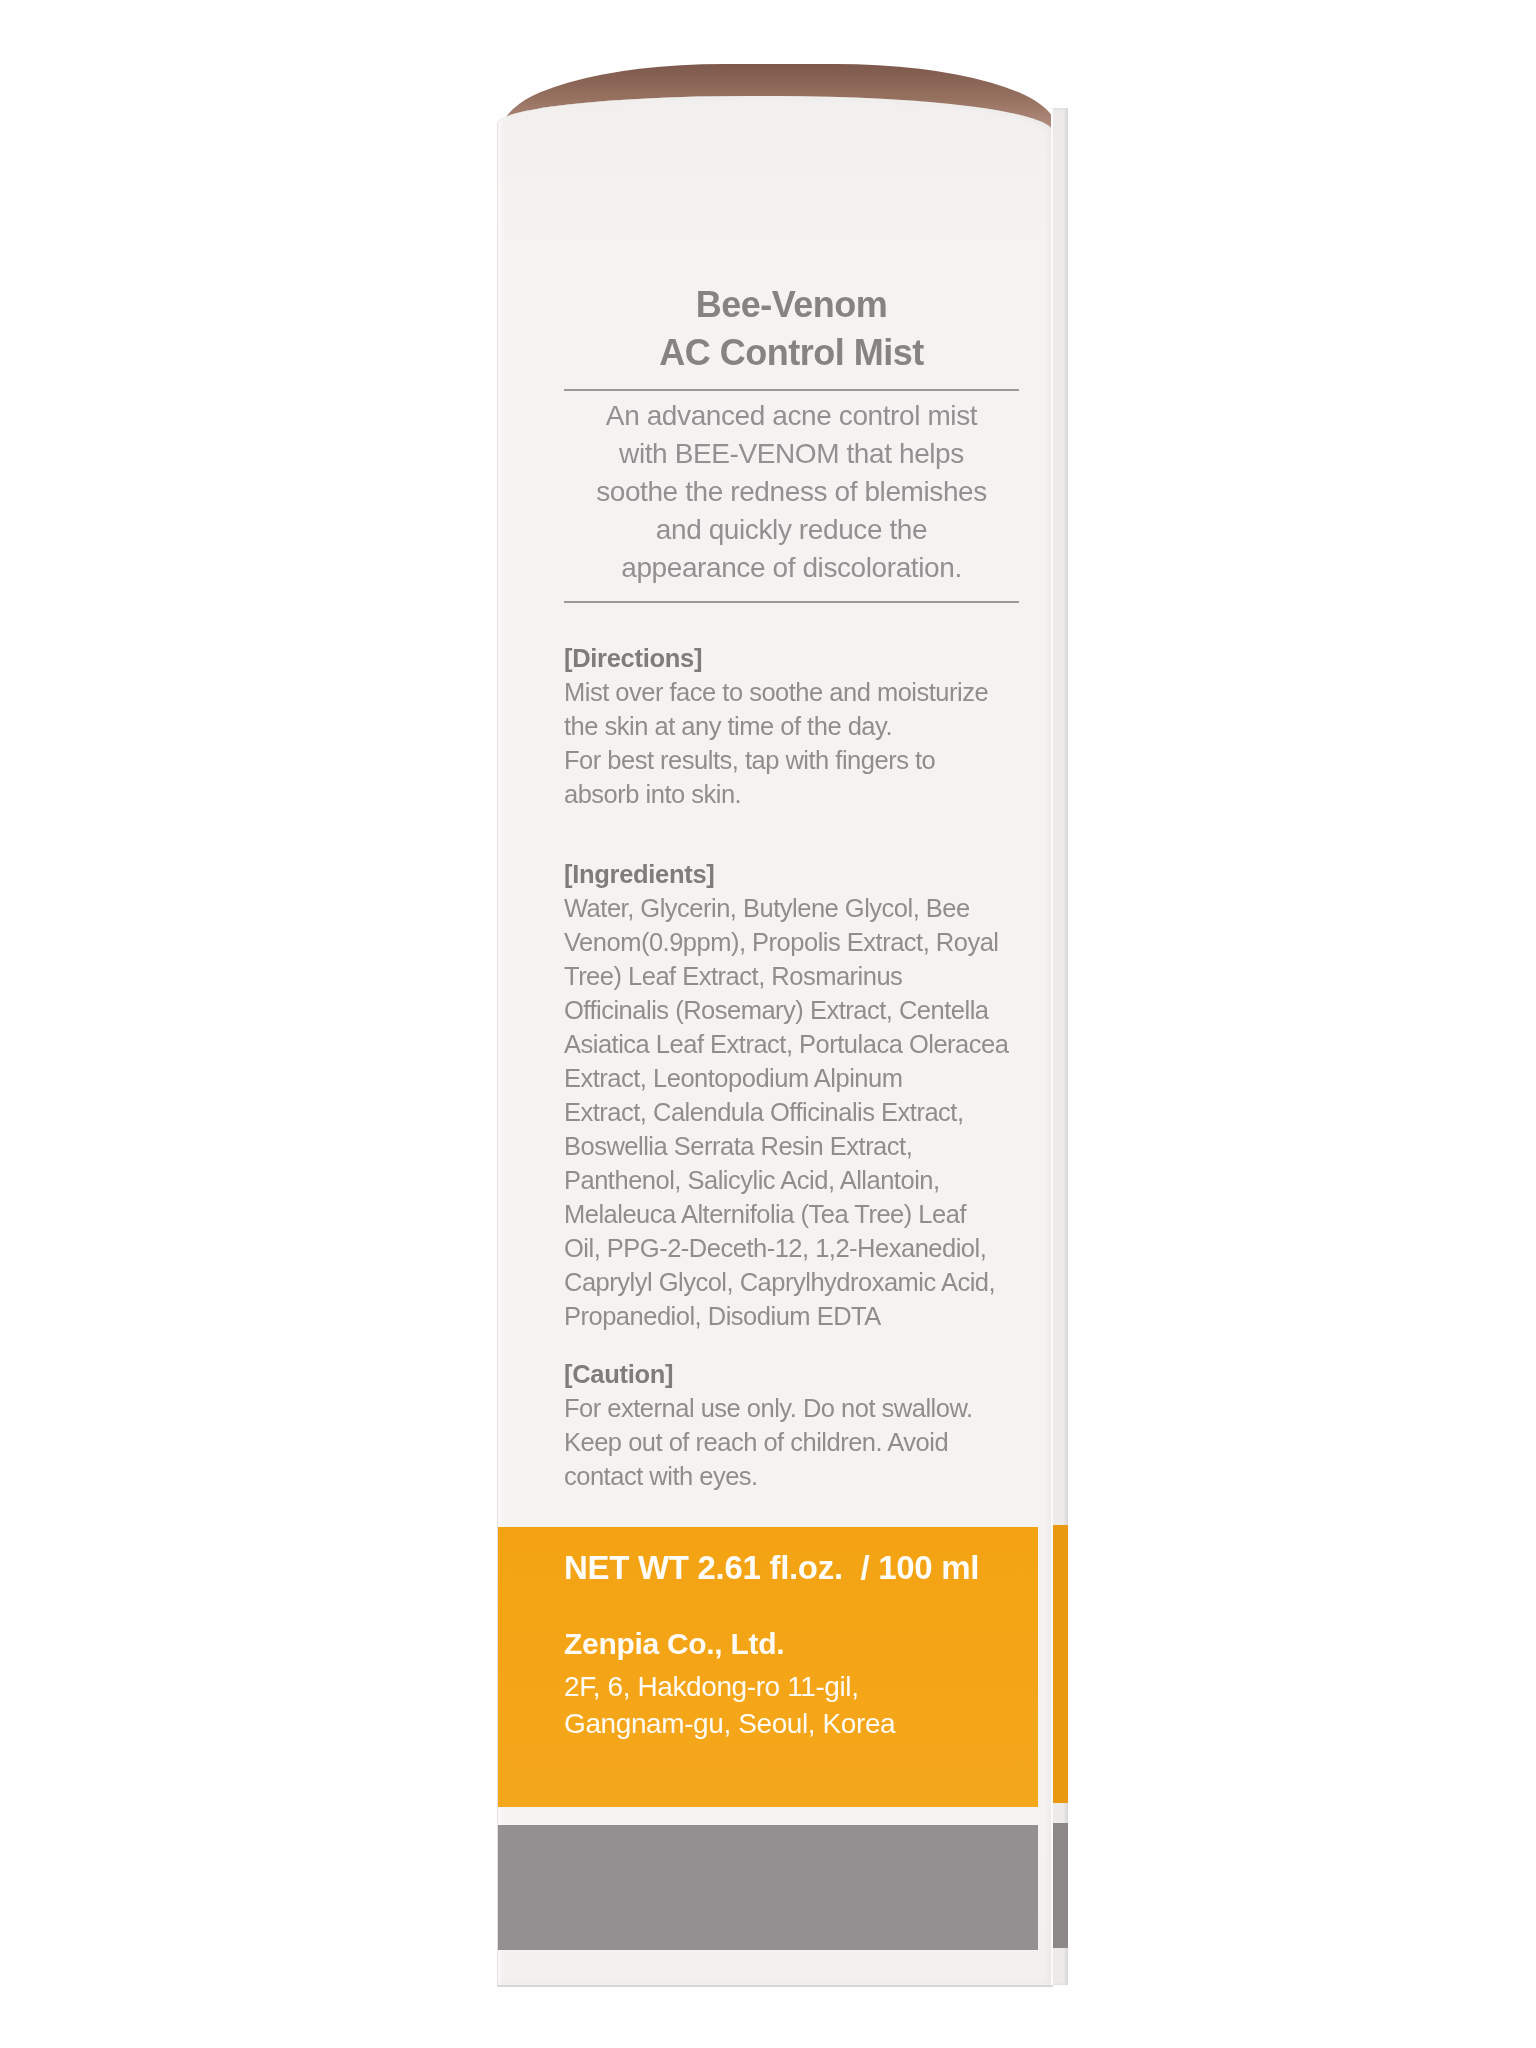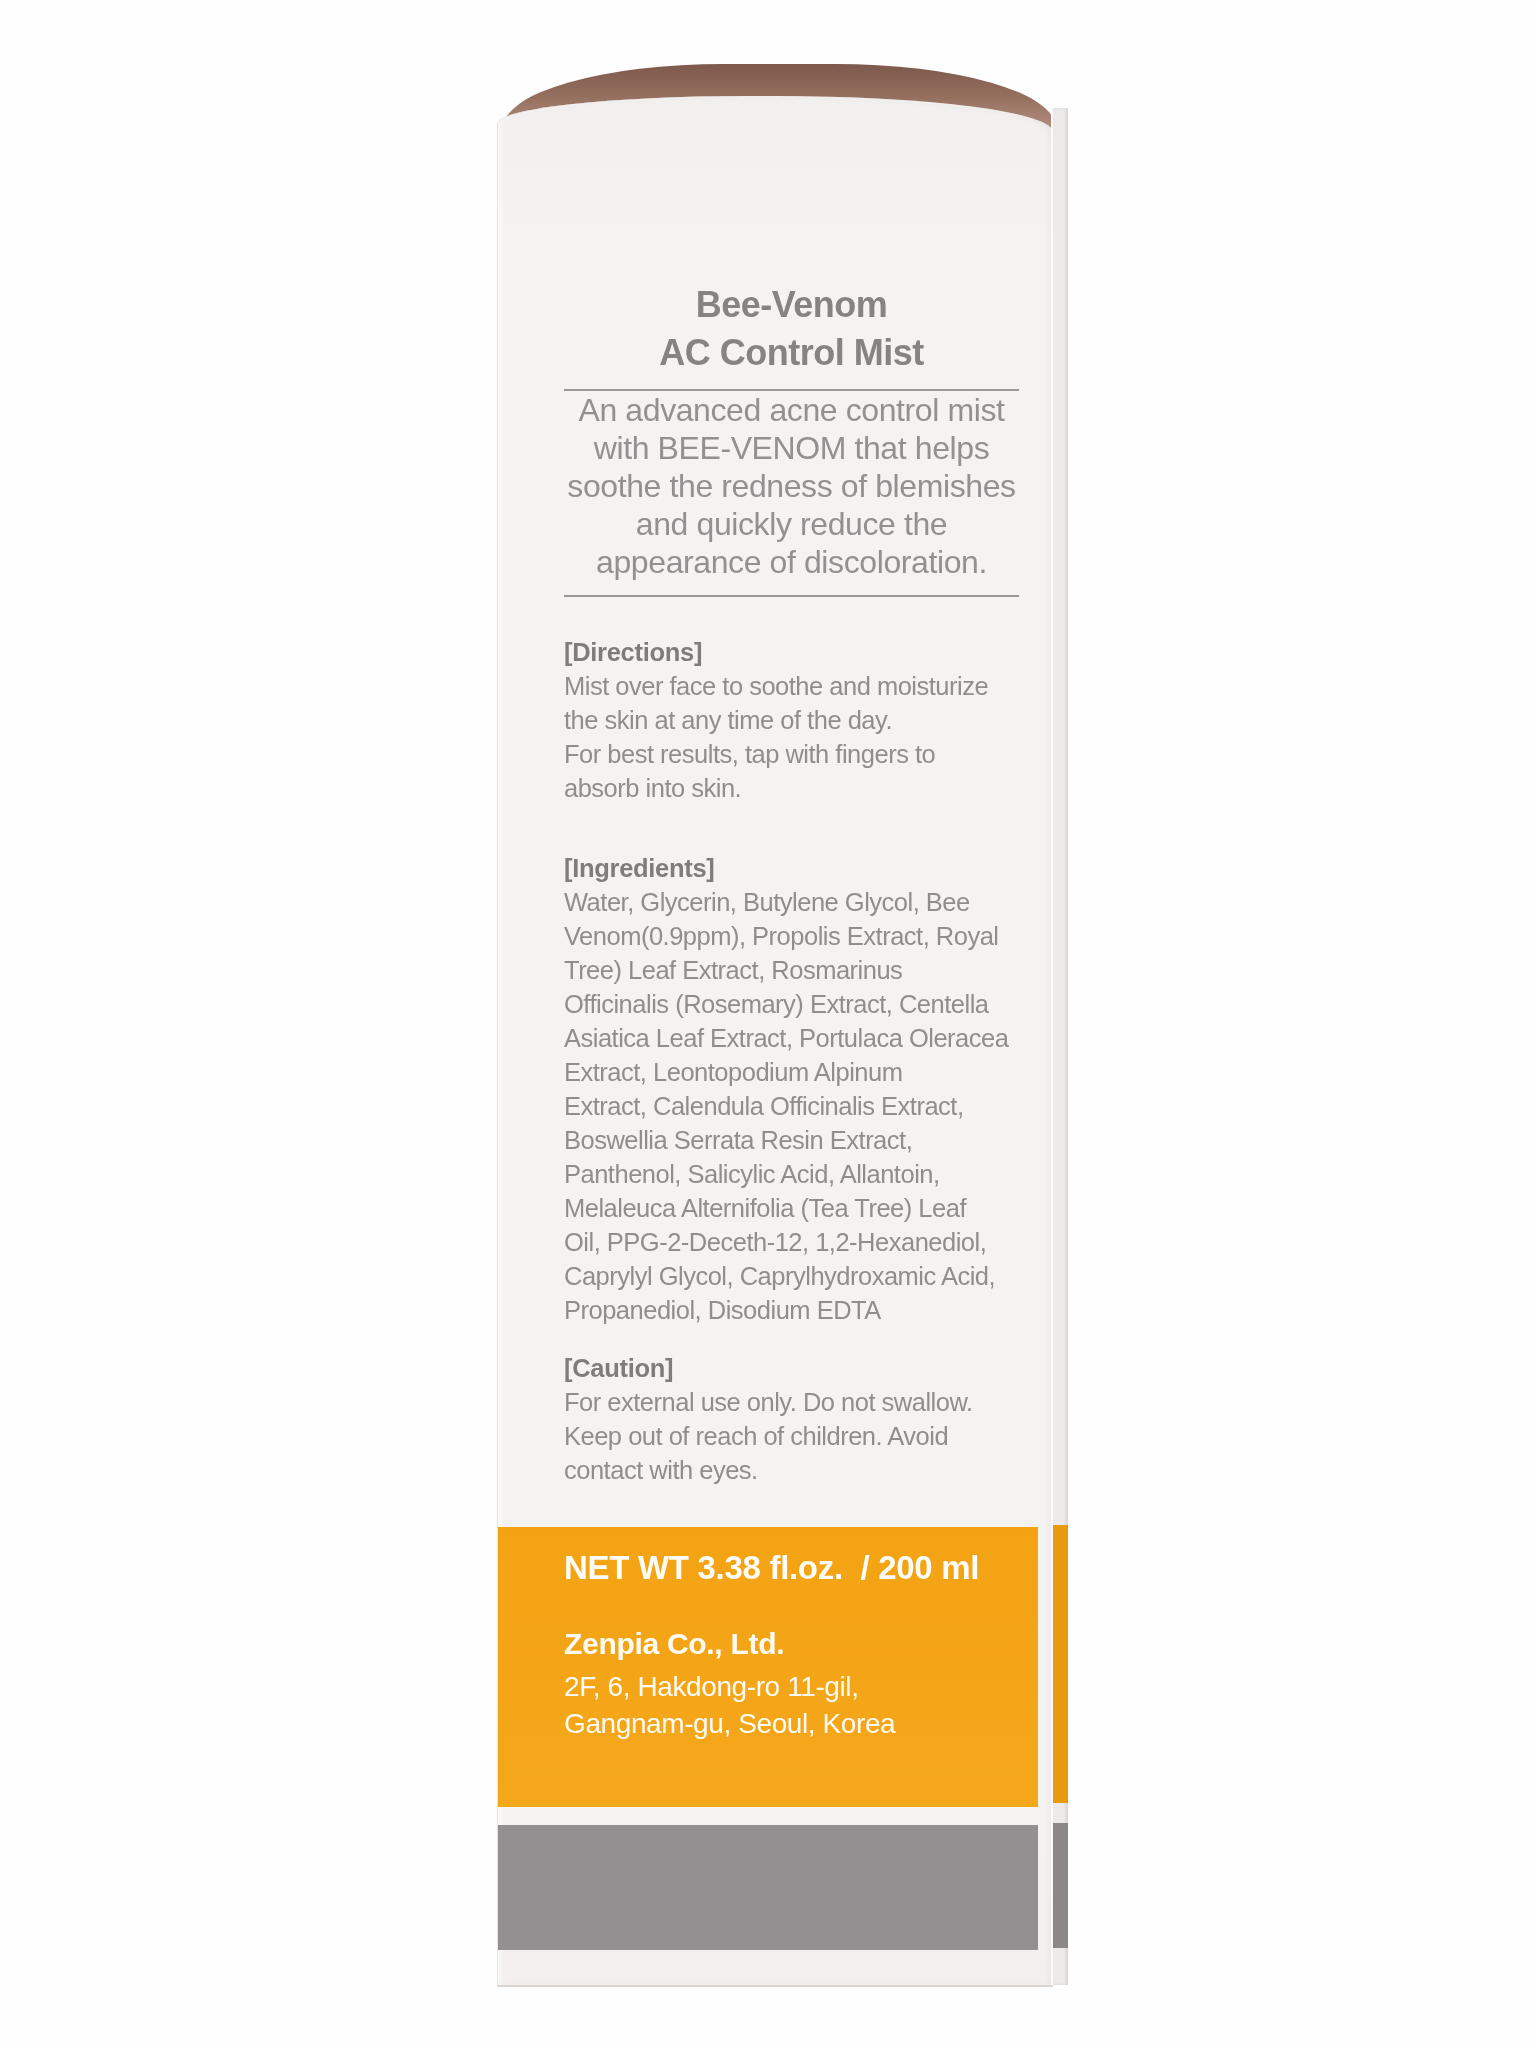--- a/index.html
+++ b/index.html
@@ -37,21 +37,21 @@
   
   .col{position:absolute;left:66px;top:185px;width:455px;color:#8f8c8a;}
   .title{
     text-align:center;font-weight:bold;font-size:36px;line-height:48px;
     color:#868381;letter-spacing:-0.5px;
   }
   .rule{height:2px;background:#9b9896;border:none;margin:0;}
   .rule.r1{margin-top:12px;}
   .rule.r2{margin-top:14px;}
   .desc{
-    text-align:center;font-size:32px;line-height:38px;
+    margin-top:6px;text-align:center;font-size:28px;line-height:38px;
     color:#929090;letter-spacing:-0.4px;
   }
   .section{font-size:25.5px;line-height:34px;letter-spacing:-0.5px;color:#908e8c;white-space:nowrap;}
   .section .hd{font-weight:bold;color:#7f7c79;letter-spacing:-0.3px;}
   .sec-directions{margin-top:38px;}
   .sec-ingredients{margin-top:46px;}
   .sec-caution{margin-top:24px;}
 
   
   .band-orange{
@@ -137,21 +137,21 @@
         <div class="section sec-caution">
           <div class="hd">[Caution]</div>
           <div>For external use only. Do not swallow.</div>
           <div>Keep out of reach of children. Avoid</div>
           <div>contact with eyes.</div>
         </div>
 
       </div>
 
       <div class="band-orange">
-        <div class="netwt">NET WT 3.38 fl.oz.  / 200 ml</div>
+        <div class="netwt">NET WT 2.61 fl.oz.  / 100 ml</div>
         <div class="mfr-name">Zenpia Co., Ltd.</div>
         <div class="addr1">2F, 6, Hakdong-ro 11-gil,</div>
         <div class="addr2">Gangnam-gu, Seoul, Korea</div>
       </div>
 
       <div class="band-gray"></div>
 
     </div>
 
     <div class="side">

